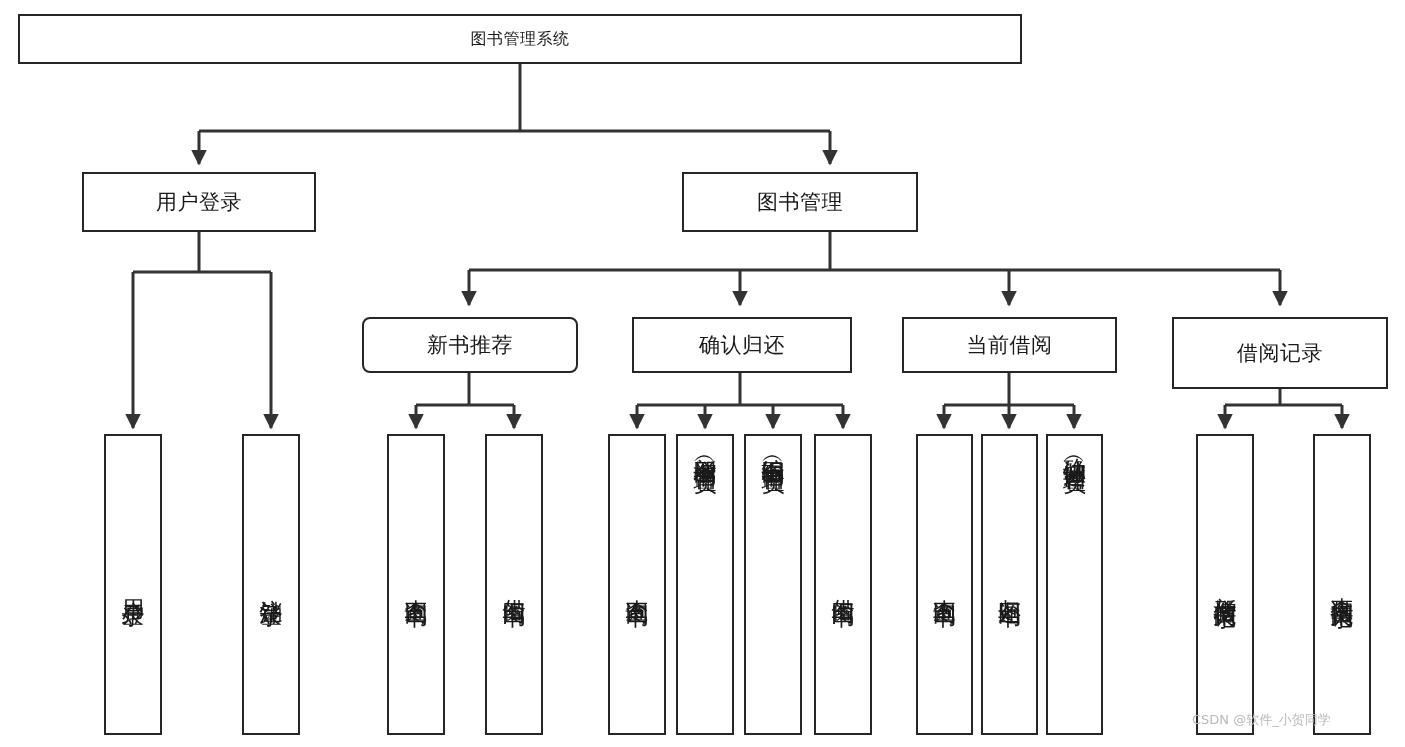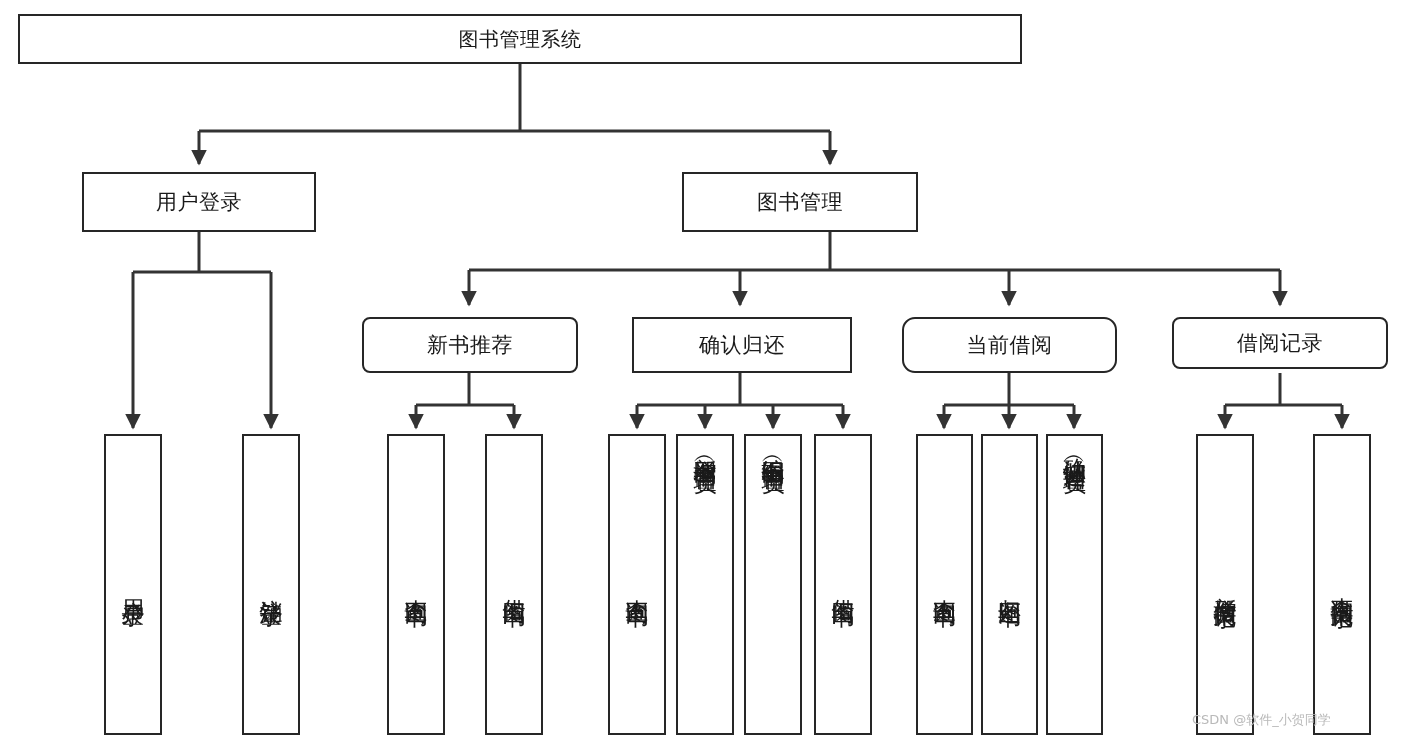--- a/index.html
+++ b/index.html
@@ -41,21 +41,21 @@
     text-align: center;
     line-height: 1.0;
     letter-spacing: 0.5px;
   }
   
   .node.horiz .node-label {
     font-size: 21px;
     white-space: nowrap;
   }
   .node.root .node-label {
-    font-size: 20px;
+    font-size: 16px;
   }
   
   .node.vert {
     align-items: flex-start;
     justify-content: center;
     padding-top: 4px;
   }
   .node.vert.centered {
     align-items: center;
     padding-top: 0;
@@ -145,24 +145,24 @@
   <div class="node horiz" style="left:682px; top:172px; width:236px; height:60px;">
     <span class="node-label">图书管理</span>
   </div>
 
   <div class="node horiz" style="left:362px; top:317px; width:216px; height:56px;border-radius:8px;">
     <span class="node-label">新书推荐</span>
   </div>
   <div class="node horiz" style="left:632px; top:317px; width:220px; height:56px;">
     <span class="node-label">确认归还</span>
   </div>
-  <div class="node horiz" style="left:902px; top:317px; width:215px; height:56px;border-radius:13px;">
+  <div class="node horiz" style="left:902px; top:317px; width:215px; height:56px;">
     <span class="node-label">当前借阅</span>
   </div>
-  <div class="node horiz" style="left:1172px; top:317px; width:216px; height:52px;border-radius:8px;">
+  <div class="node horiz" style="left:1172px; top:317px; width:216px; height:72px;">
     <span class="node-label">借阅记录</span>
   </div>
 
   <div class="node vert centered" style="left:104px; top:434px; width:58px; height:301px;">
     <span class="node-label">用户登录</span>
   </div>
   <div class="node vert centered" style="left:242px; top:434px; width:58px; height:301px;">
     <span class="node-label">注销登录</span>
   </div>
 

